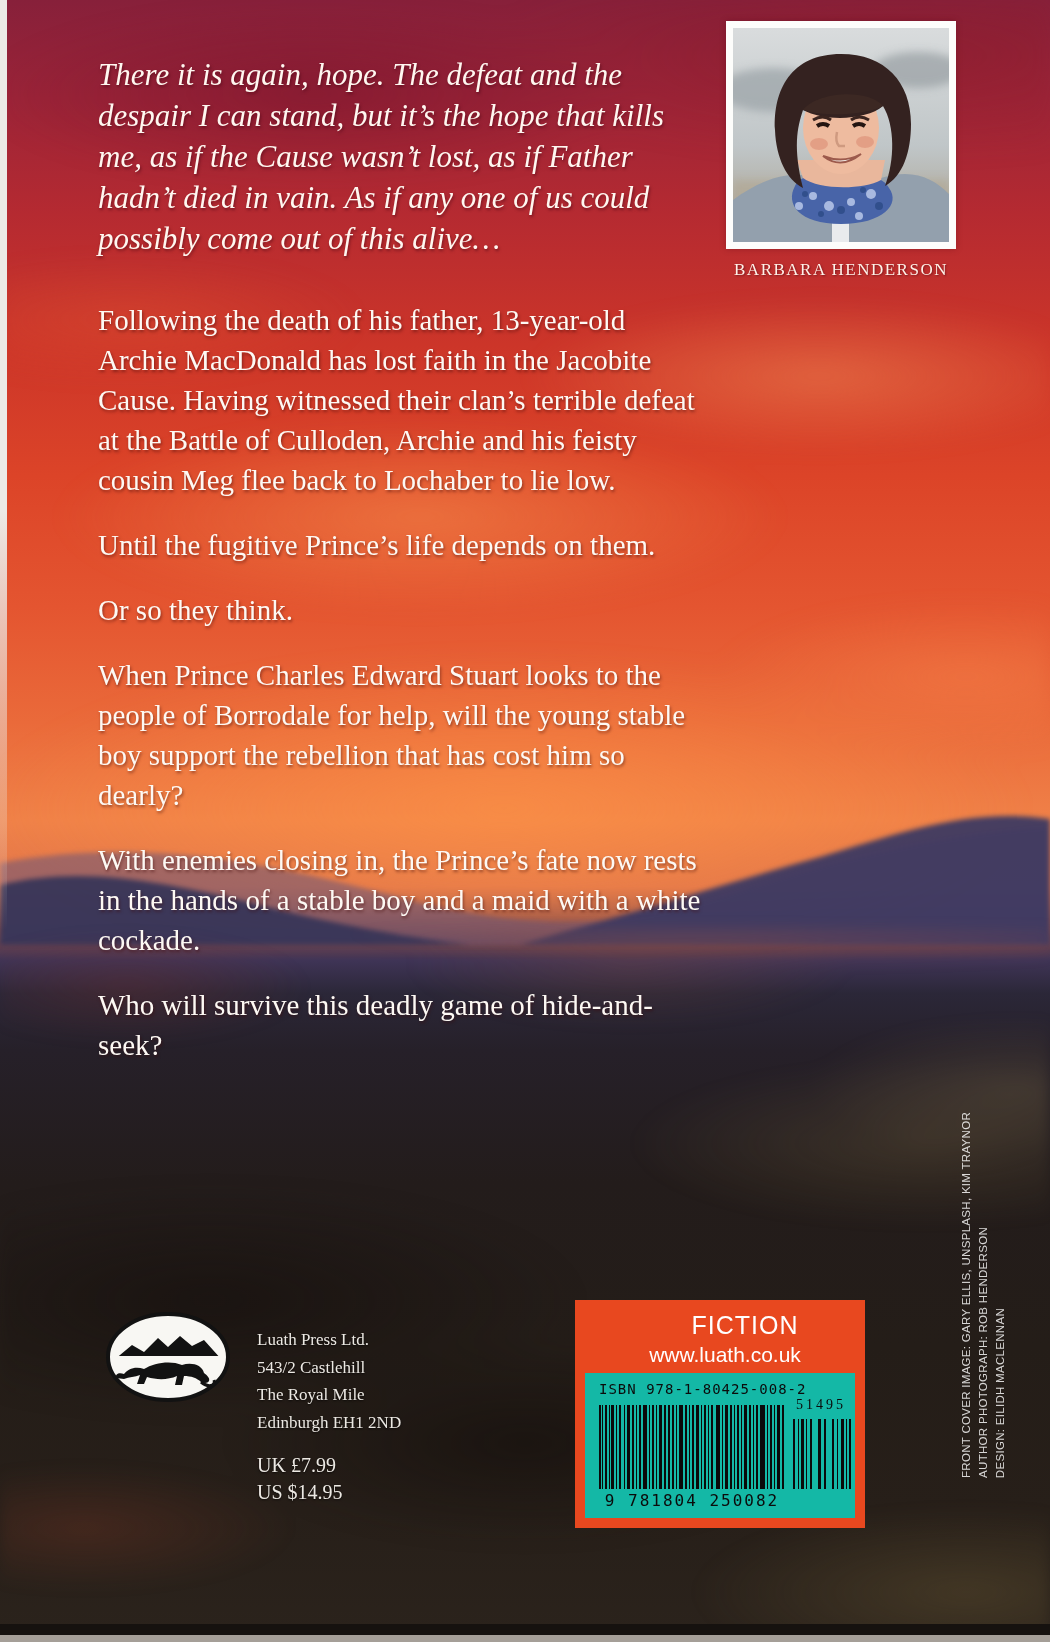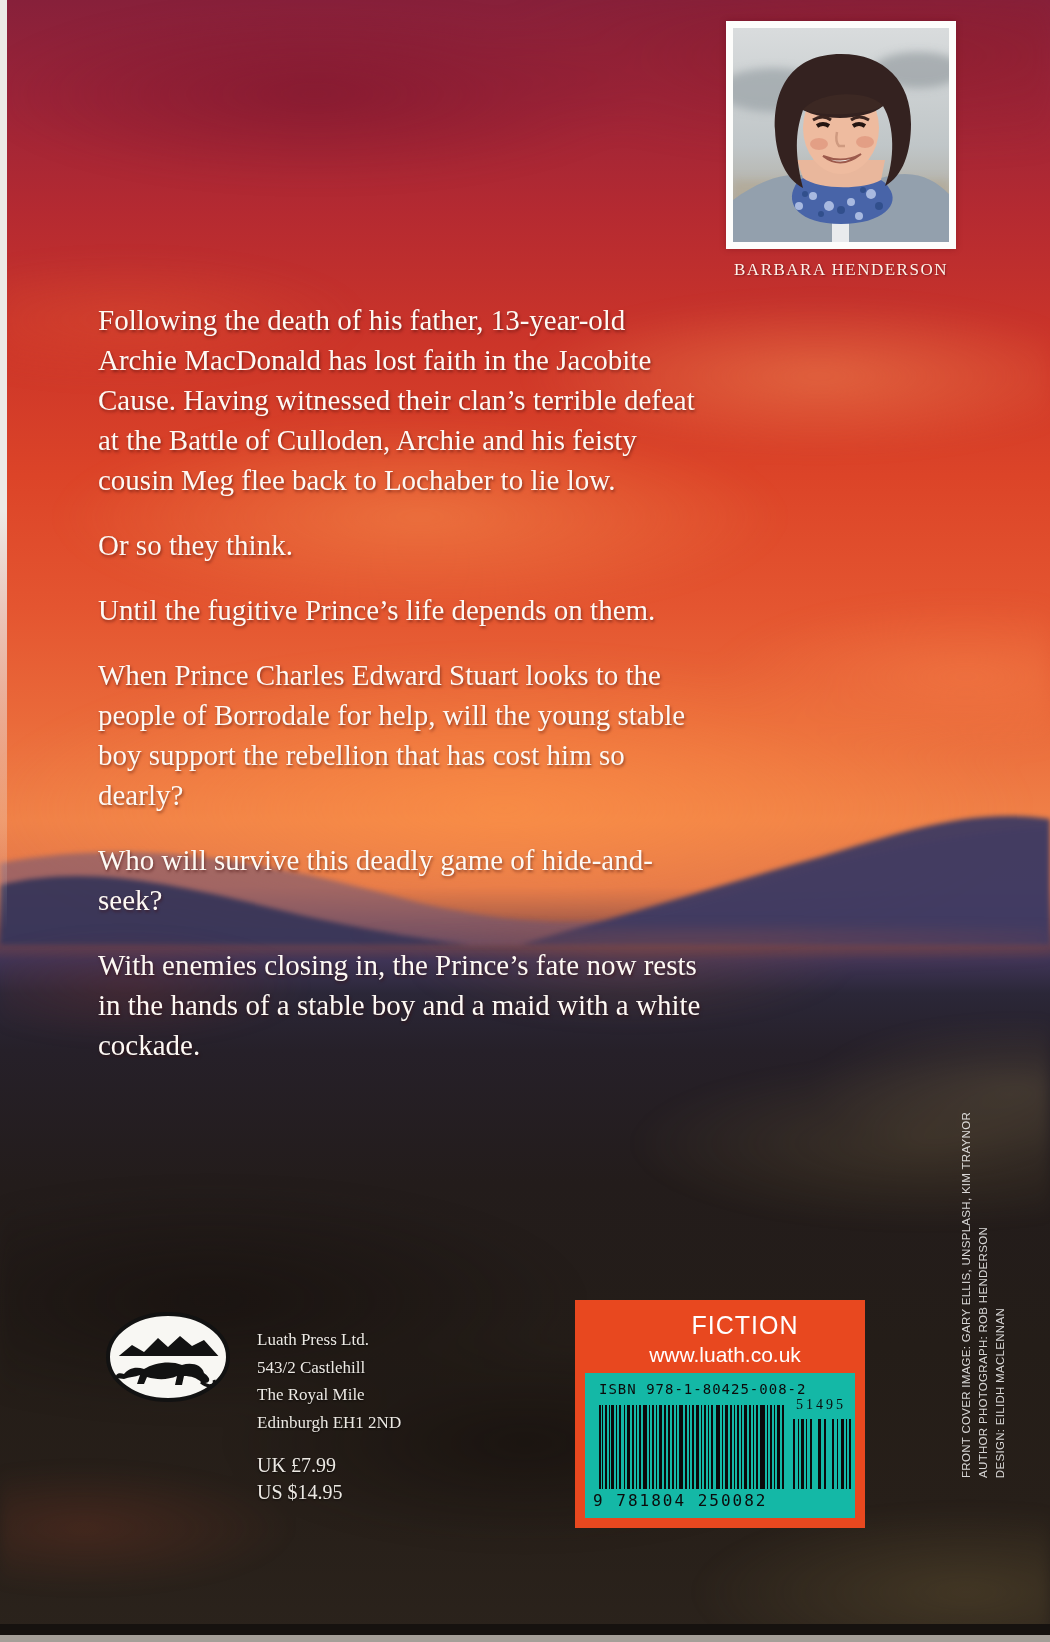--- a/index.html
+++ b/index.html
@@ -74,21 +74,21 @@
   
   .fiction-box{position:absolute;left:575px;top:1300px;width:290px;height:228px;background:#e8481f;}
   .fiction-label{position:absolute;left:0;top:11px;width:340px;text-align:center;
     font-family:"Liberation Sans",sans-serif;font-size:25px;letter-spacing:1px;color:#fff;}
   .fiction-site{position:absolute;left:0;top:43px;width:300px;text-align:center;
     font-family:"Liberation Sans",sans-serif;font-size:21px;color:#fff;}
   .barcode-panel{position:absolute;left:10px;top:73px;width:270px;height:145px;background:#14b8a6;}
   .isbn-label{position:absolute;left:14px;top:8px;
     font-family:"DejaVu Sans Mono",monospace;font-size:14px;letter-spacing:1px;color:#0b0b0b;}
   .ean-svg{position:absolute;left:14px;top:32px;}
-  .ean-digits{position:absolute;left:8px;top:118px;width:198px;
+  .ean-digits{position:absolute;left:8px;top:118px;width:198px;text-align:center;
     font-family:"DejaVu Sans Mono",monospace;font-size:16px;letter-spacing:2px;color:#0b0b0b;}
   .supp-digits{position:absolute;left:206px;top:24px;width:60px;text-align:center;
     font-family:Liberation Serif, serif;font-size:14px;letter-spacing:3px;color:#0b0b0b;}
   .supp-svg{position:absolute;left:208px;top:46px;}
 
   
   .credit{position:absolute;bottom:164px;writing-mode:vertical-rl;transform:rotate(180deg);
     font-family:"Liberation Sans",sans-serif;font-size:11.5px;letter-spacing:.3px;
     color:rgba(255,255,255,.82);white-space:nowrap;}
   .credit.c1{left:960px;} .credit.c2{left:977px;} .credit.c3{left:994px;}
@@ -102,20 +102,21 @@
   <svg class="mountains" width="1050" height="210" viewBox="0 0 1050 210" preserveAspectRatio="none">
     <path d="M0,210 L0,128 C150,100 280,130 420,168 C560,200 640,190 760,150 C860,118 960,98 1050,92 L1050,210 Z" fill="#6a5578" opacity="0.55"></path>
     <path d="M0,210 L0,150 C90,128 180,150 300,180 C380,198 430,205 470,210 Z" fill="#383659" opacity="0.95"></path>
     <path d="M1050,210 L1050,84 C970,72 900,98 820,122 C720,150 640,176 560,198 L520,210 Z" fill="#3d3a62" opacity="0.95"></path>
   </svg>
   <div class="land-texture"></div>
   <div class="scan-edge-left"></div>
   <div class="scan-edge-bottom-dark"></div>
   <div class="scan-edge-bottom-light"></div>
 
+  <div class="quote">There it is again, hope. The defeat and the despair I can stand, but it’s the hope that kills me, as if the Cause wasn’t lost, as if Father hadn’t died in vain. As if any one of us could possibly come out of this alive…</div>
 
   <div class="photo-frame">
     <svg width="216" height="214" viewBox="0 0 216 214">
       <defs>
         <linearGradient id="phbg" x1="0" y1="0" x2="0" y2="1">
           <stop offset="0" stop-color="#d9dcdd"></stop>
             <stop offset="0.55" stop-color="#c0c6c8"></stop>
           <stop offset="1" stop-color="#a89d8a"></stop>
         </linearGradient>
         <filter id="soft">
@@ -157,25 +158,25 @@
       <path d="M84,98 Q90,94 96,98" stroke="#241511" stroke-width="4" fill="none"></path>
       <path d="M120,98 Q126,94 132,98" stroke="#241511" stroke-width="4" fill="none"></path>
       <path d="M104,104 Q102,114 106,118 L112,118" stroke="#cf9a80" stroke-width="2.5" fill="none"></path>
       <path d="M90,128 Q108,142 128,126 Q110,136 90,128 Z" fill="#f6f3ee" stroke="#9c5a4c" stroke-width="2"></path>
     </svg>
   </div>
   <div class="author-caption">BARBARA HENDERSON</div>
 
   <div class="blurb">
     <p>Following the death of his father, 13-year-old Archie MacDonald has lost faith in the Jacobite Cause. Having witnessed their clan’s terrible defeat at the Battle of Culloden, Archie and his feisty cousin Meg flee back to Lochaber to lie low.</p>
+    <p>Until the fugitive Prince’s life depends on them.</p>
     <p>Or so they think.</p>
-    <p>Until the fugitive Prince’s life depends on them.</p>
     <p>When Prince Charles Edward Stuart looks to the people of Borrodale for help, will the young stable boy support the rebellion that has cost him so dearly?</p>
+    <p>With enemies closing in, the Prince’s fate now rests in the hands of a stable boy and a maid with a white cockade.</p>
     <p>Who will survive this deadly game of hide-and-seek?</p>
-    <p>With enemies closing in, the Prince’s fate now rests in the hands of a stable boy and a maid with a white cockade.</p>
   </div>
 
   <svg class="logo" width="128" height="94" viewBox="0 0 128 94">
     <ellipse cx="64" cy="47" rx="60" ry="43" fill="#f8f7f3" stroke="#121212" stroke-width="4"></ellipse>
     <path d="M10,50 L28,35 L40,42 L54,28 L64,37 L76,26 L88,36 L100,30 L118,50 Z" fill="#121212"></path>
     <rect x="10" y="46" width="108" height="4" fill="#f8f7f3"></rect>
     <path d="M100,63 C98,55 88,52 78,55 C66,50 50,53 40,59 C31,56 24,59 20,64 C15,62 11,64 12,68 L20,69 C25,67 31,67 36,65 L33,74 L40,74 L43,67 C53,70 64,70 73,66 L71,75 L78,75 L80,66 C87,66 93,68 97,72 C104,75 110,70 100,63 Z" fill="#121212"></path>
     <path d="M97,72 C104,78 112,76 110,70" stroke="#121212" stroke-width="3" fill="none"></path>
   </svg>
   <div class="address">

